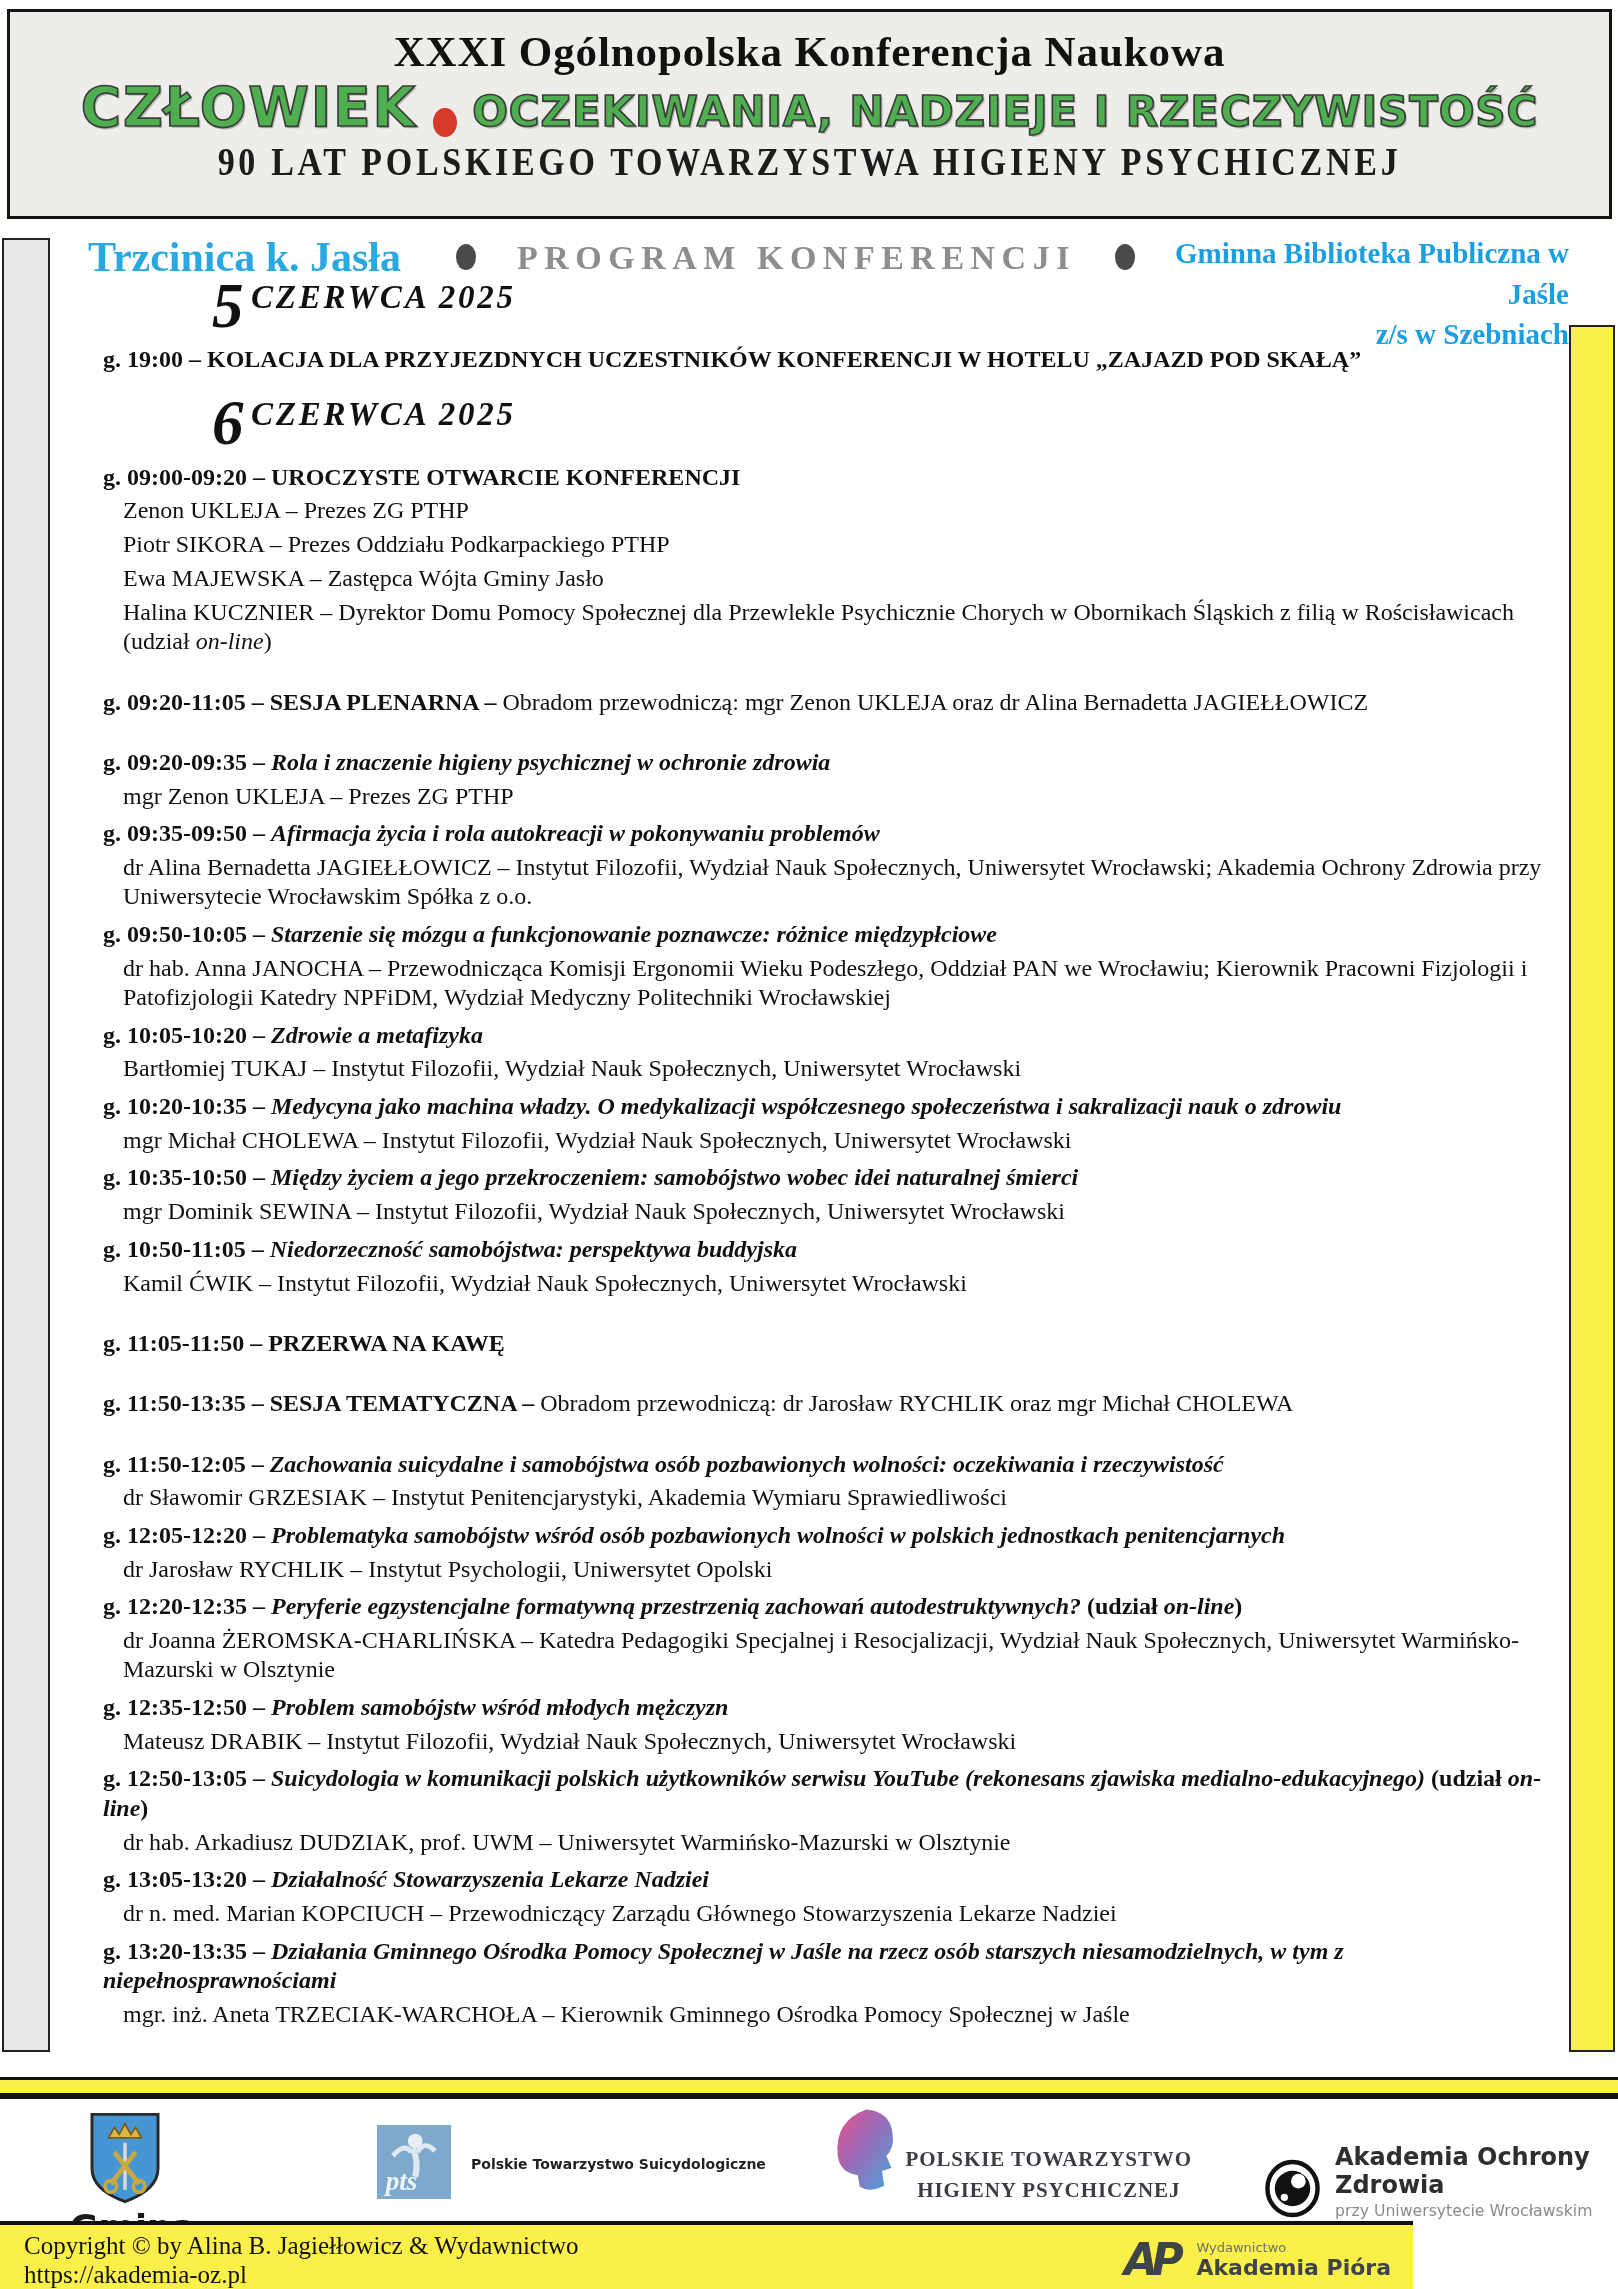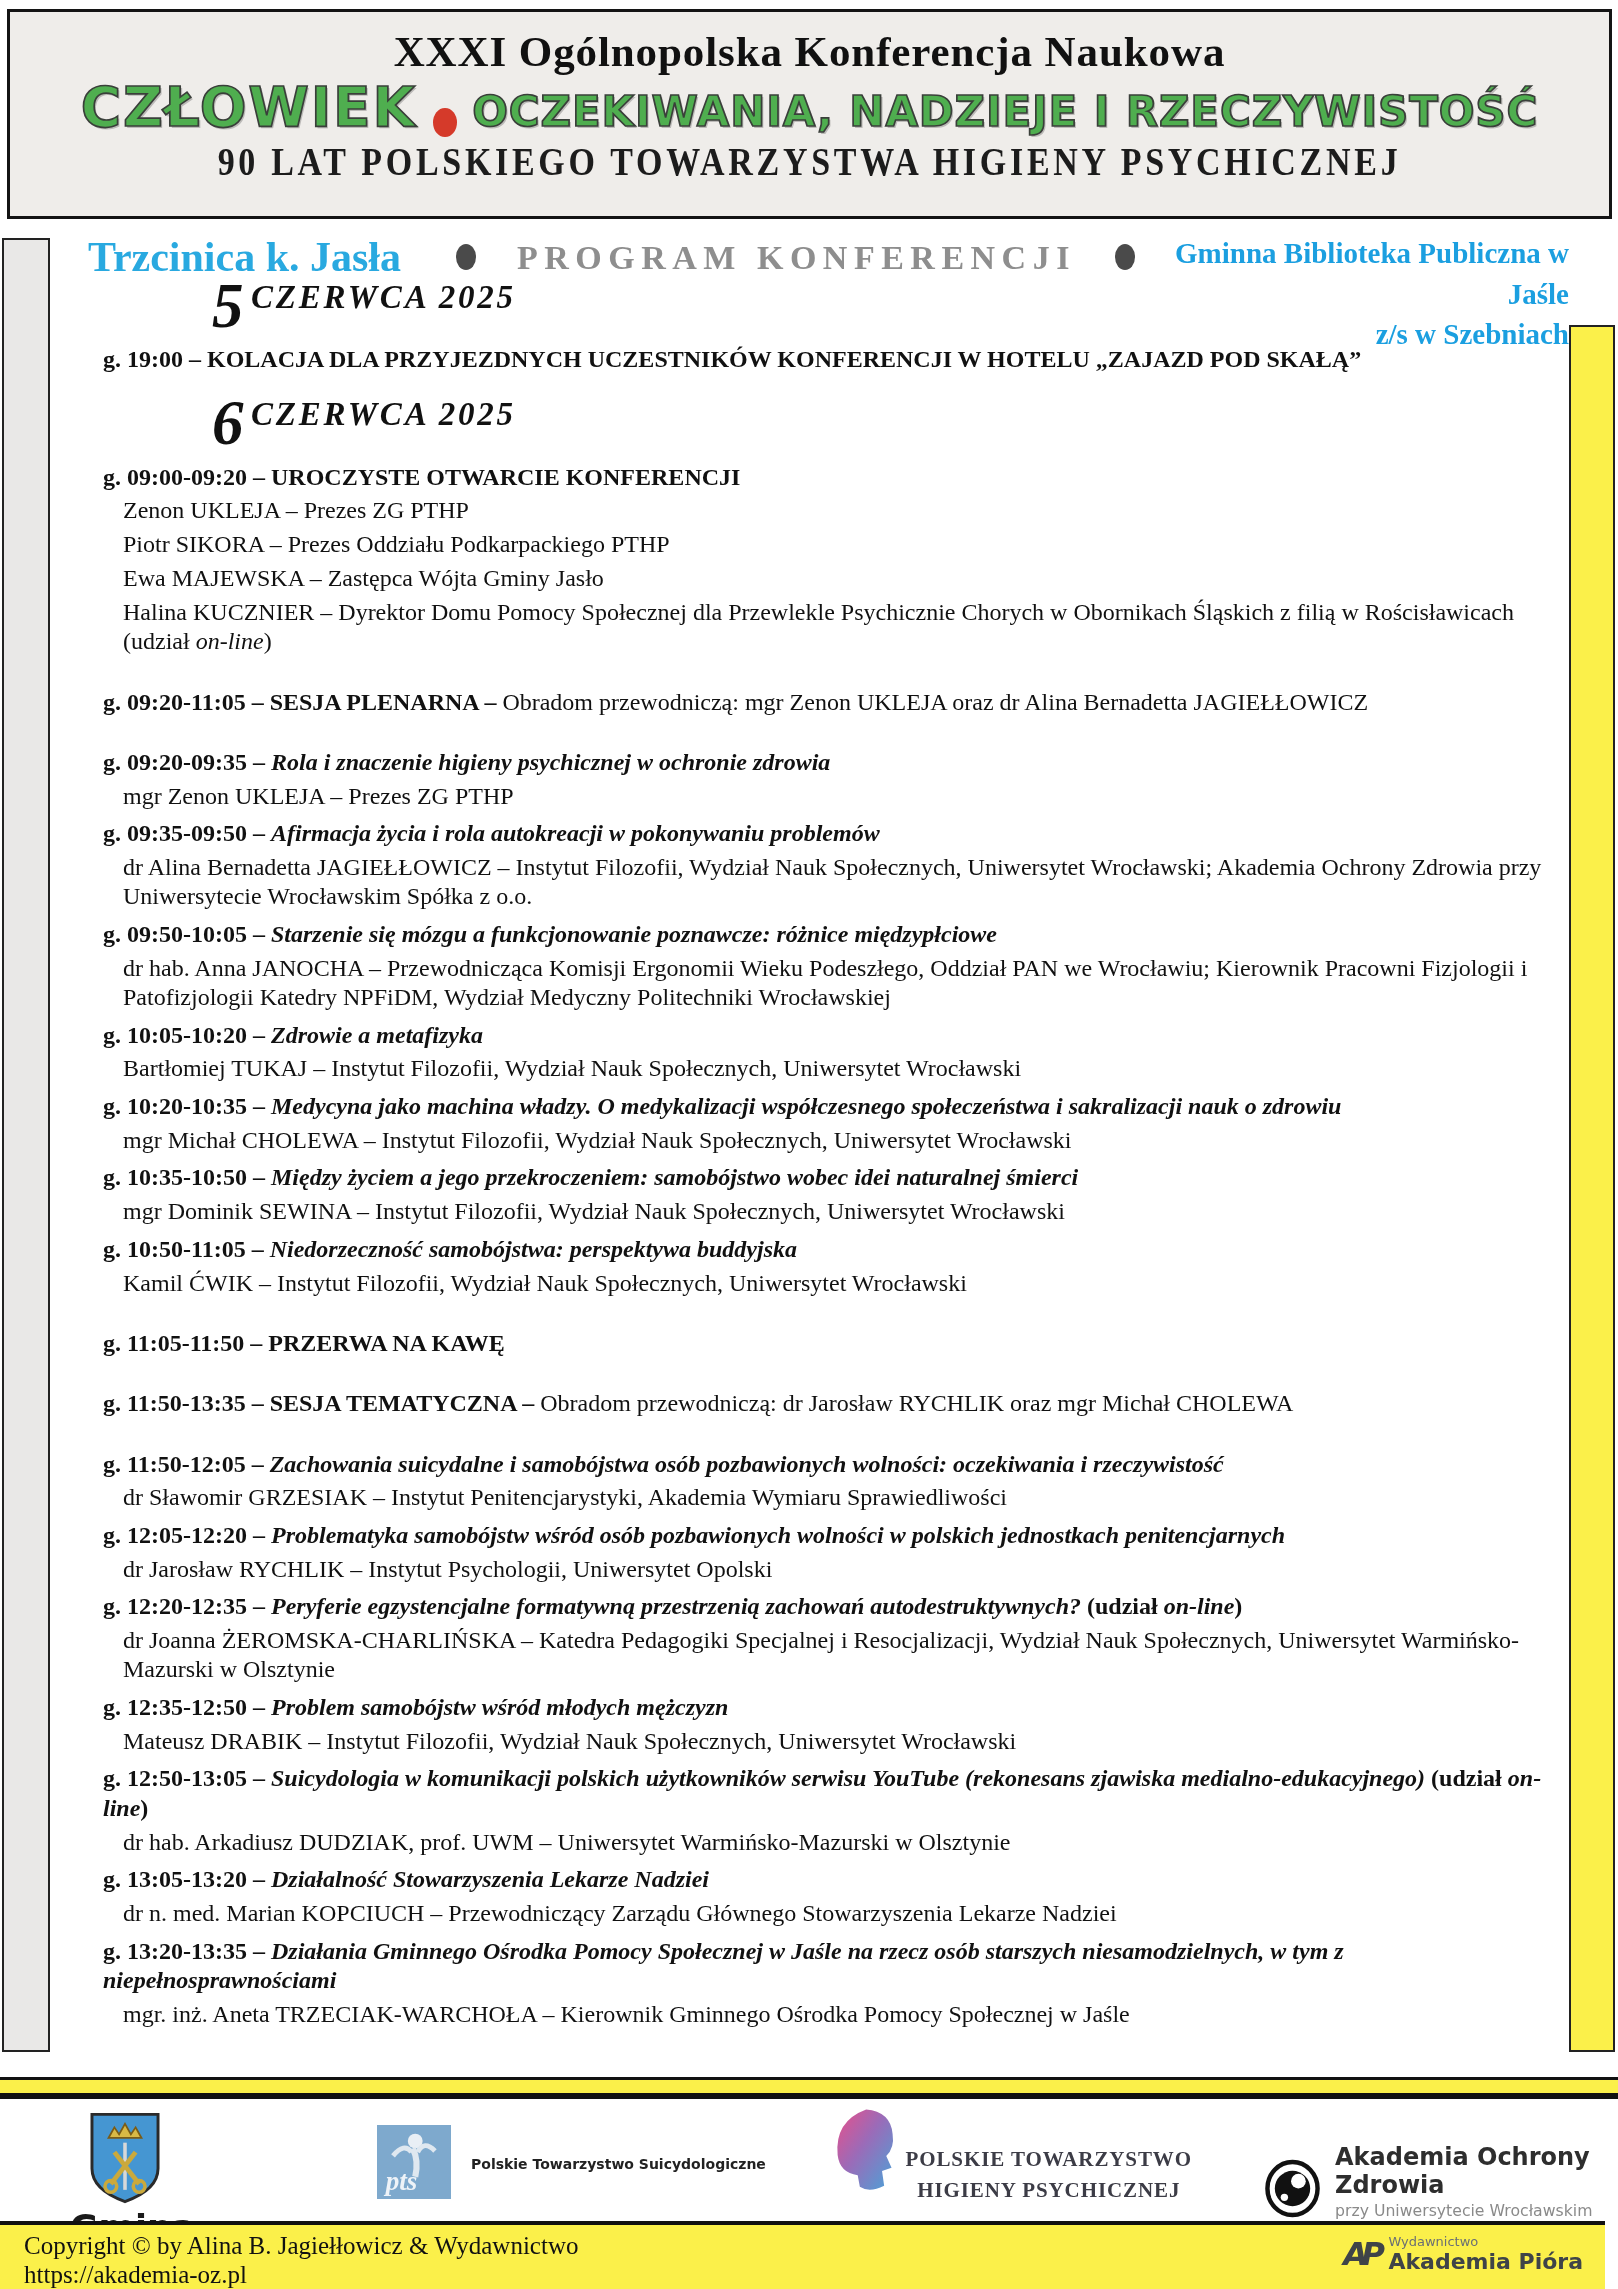--- a/index.html
+++ b/index.html
@@ -76,26 +76,26 @@
     font-size:14px; color:#222; }
   .lb-pthp { left:826px; top:7.4px; }
   .pthp-label { margin-left:5.5px; font-size:21px; font-weight:bold; letter-spacing:0.9px;
     color:#3c3c46; text-align:center; line-height:1.45; margin-top:42px; }
   .lb-aoz { left:1263px; top:44px; }
   .aoz-text { margin-left:13px; font-family:"DejaVu Sans", sans-serif; }
   .aoz-name { font-size:24px; font-weight:bold; color:#2e2e2e; }
   .aoz-sub { font-size:15.7px; color:#8a8a8a; margin-top:1.8px; }
 
   
-  .bottombar { position:absolute; top:2221px; left:0; width:1605px; height:69px;
+  .bottombar { position:absolute; top:2221px; left:0; width:1413px; height:69px;
     background:#fbf04a; border-top:4.6px solid #111; }
   .copyright { position:absolute; left:24px; top:7.4px; font-size:25px; color:#111; line-height:1.15; }
   .ap-logo { position:absolute; right:22px; top:9.2px; display:flex; align-items:center; }
-  .ap-mono { font-family:"DejaVu Sans", sans-serif; font-weight:bold; font-size:32px;
-    letter-spacing:-6.5px; color:#3f4448; margin-right:10px; font-style:italic; }
+  .ap-mono { font-family:"DejaVu Sans", sans-serif; font-weight:bold; font-size:44px;
+    letter-spacing:-6.5px; color:#3f4448; margin-right:19px; font-style:italic; }
   .ap-text { font-family:"DejaVu Sans", sans-serif; color:#3f4448; }
   .ap-small { font-size:13px; color:#6b6f73; }
   .ap-name { font-size:22px; font-weight:bold; }
 </style>
 </head>
 <body>
 
 <div class="page">
 
   <div class="header-box">

